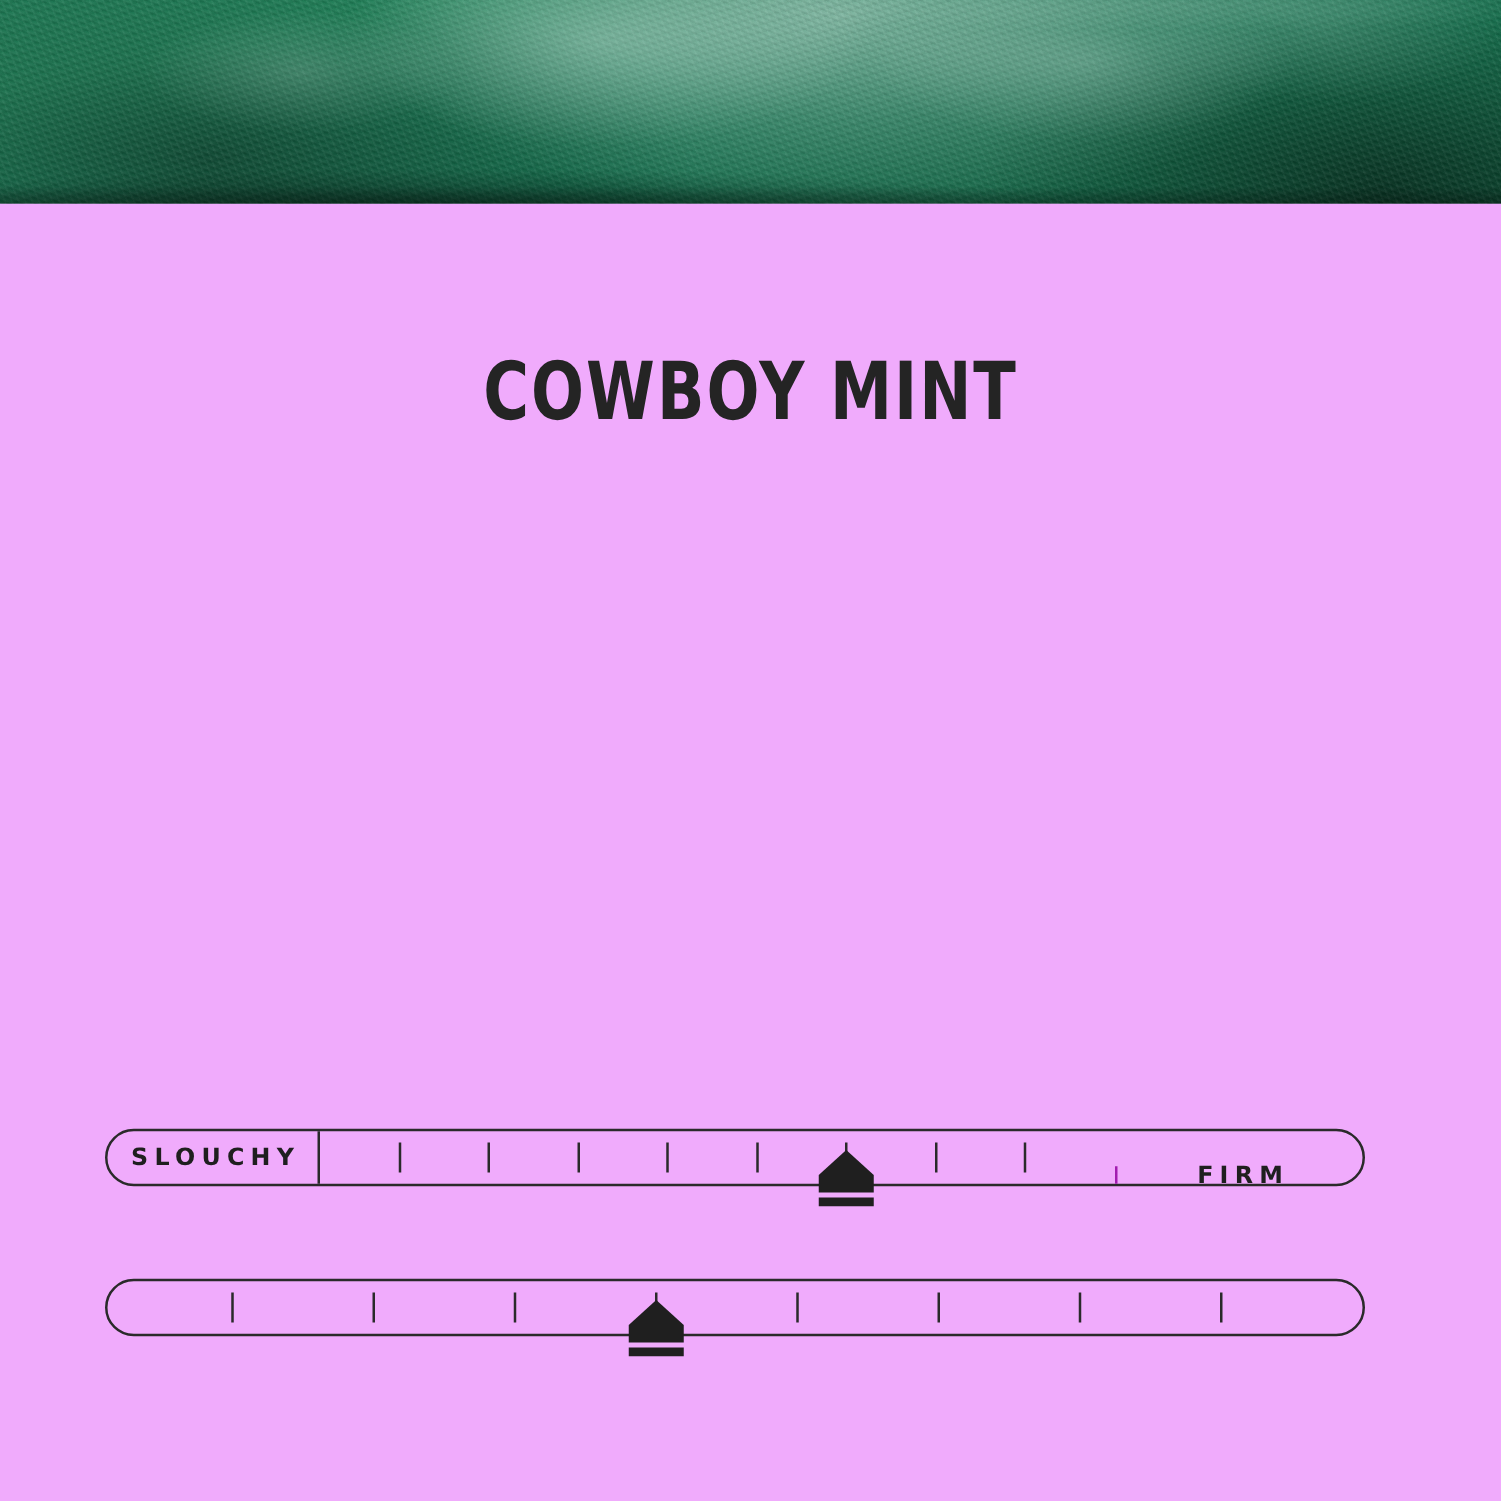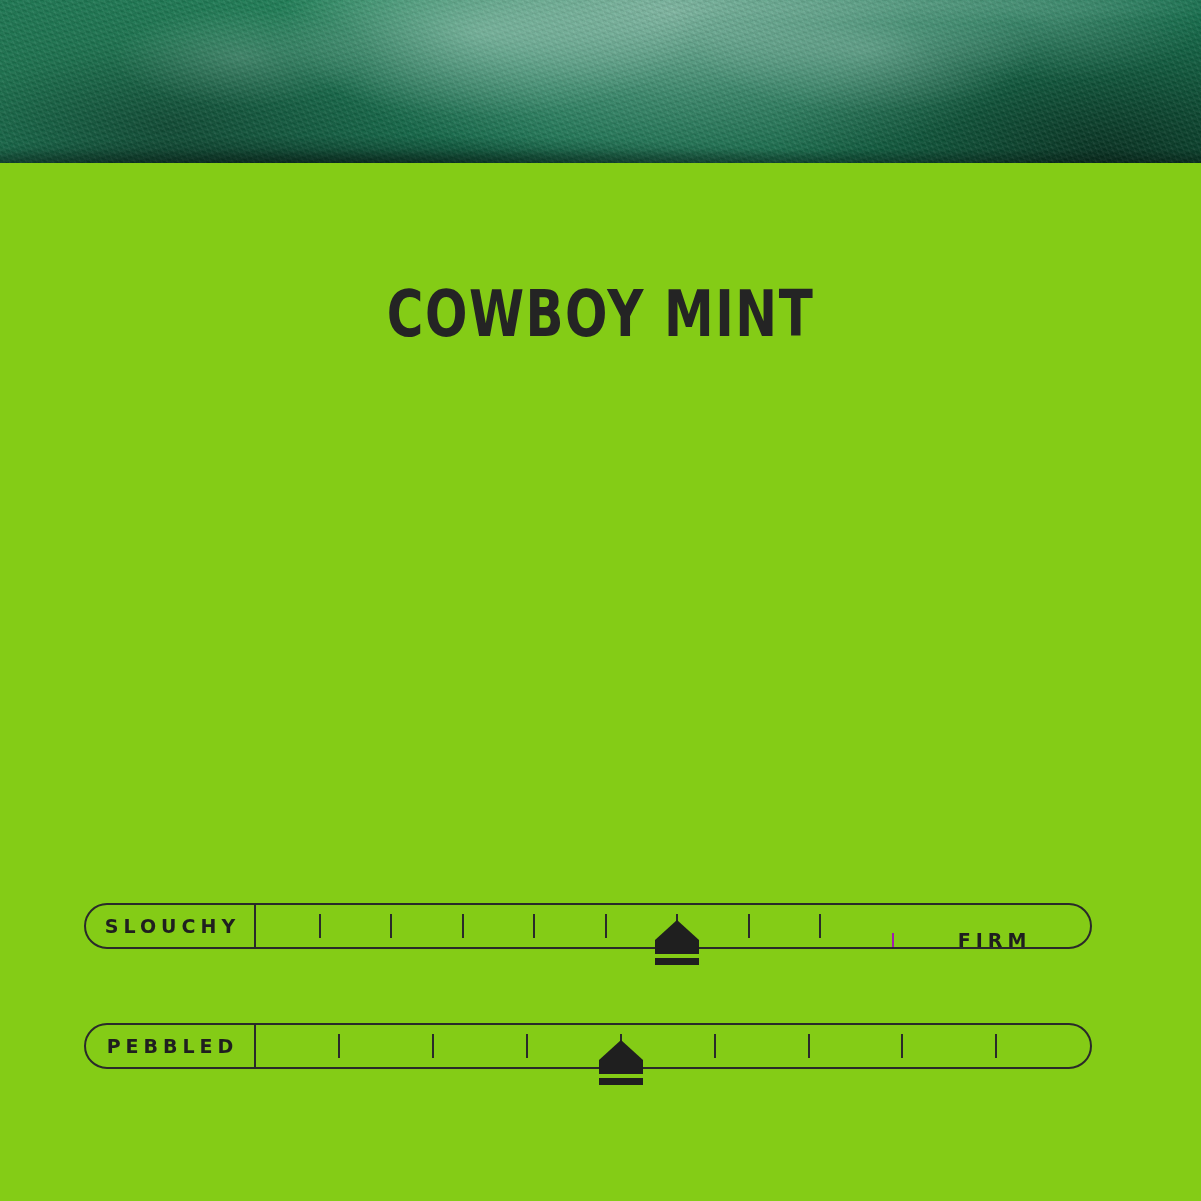--- a/index.html
+++ b/index.html
@@ -10,21 +10,21 @@
     width: 1201px;
     height: 1201px;
     background: #e7e7e7;
     font-family: "Liberation Sans", sans-serif;
     overflow: hidden;
   }
   #page {
     position: relative;
     width: 1201px;
     height: 1201px;
-    background: #84cc16;
+    background: #f0abfc;
   }
 
   
   .hero {
     position: absolute;
     top: 0;
     left: 0;
     width: 1201px;
     height: 163px;
     overflow: hidden;
@@ -223,21 +223,20 @@
             <div class="body"></div>
             <div class="foot"></div>
           </div>
         </div>
         <div class="scale-label right">FIRM</div>
       </div>
     </div>
 
     <div class="scale">
       <div class="scale-track">
-        <div class="scale-label left">PEBBLED</div>
         <div class="scale-mid">
           <div class="tick" style="left:10%"></div>
           <div class="tick" style="left:21.25%"></div>
           <div class="tick" style="left:32.5%"></div>
           <div class="tick" style="left:43.75%"></div>
           <div class="tick" style="left:55%"></div>
           <div class="tick" style="left:66.25%"></div>
           <div class="tick" style="left:77.5%"></div>
           <div class="tick" style="left:88.75%"></div>
           <div class="marker" style="left:43.75%">

